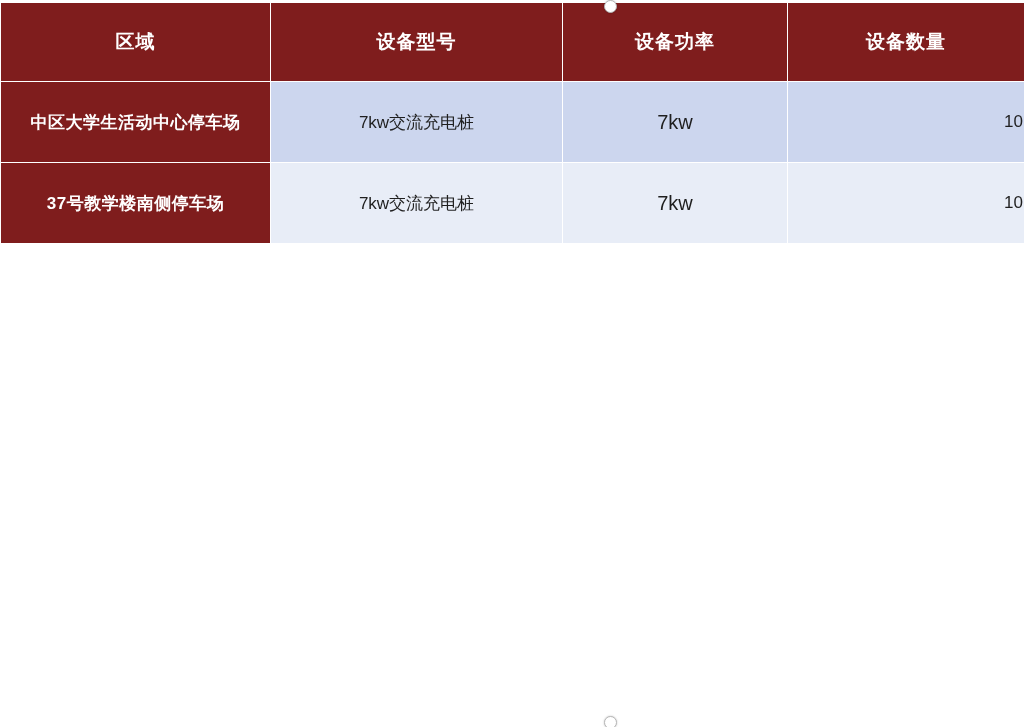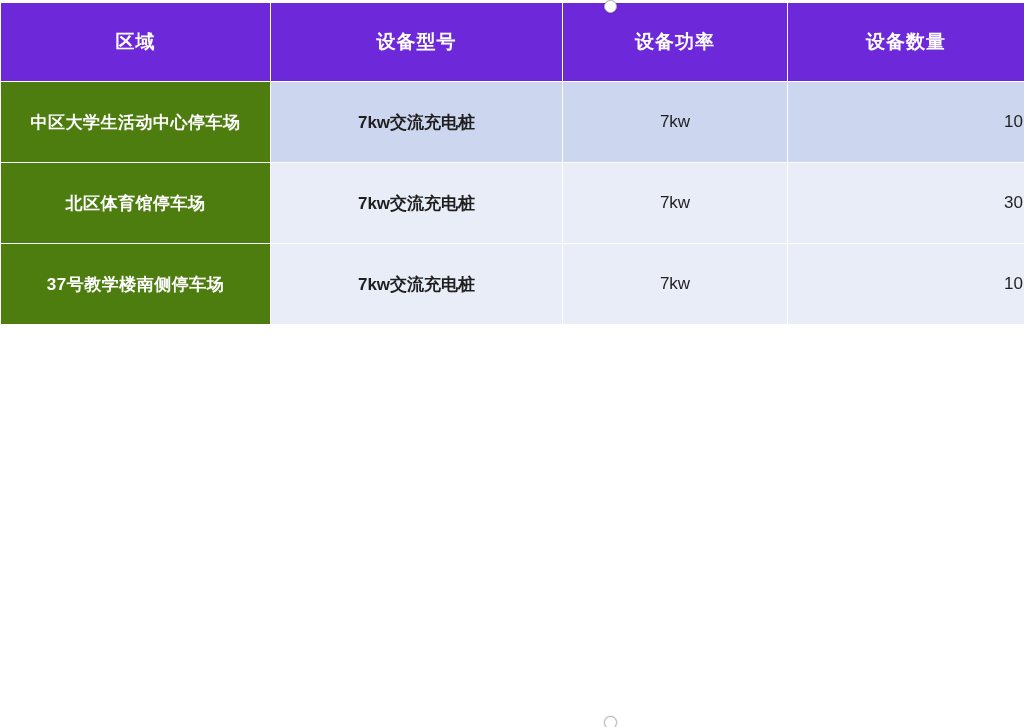--- a/index.html
+++ b/index.html
@@ -24,50 +24,50 @@
     border-collapse: collapse;
     table-layout: fixed;
     width: 1024px;
   }
   table.data-table col.c0 { width: 270px; }
   table.data-table col.c1 { width: 292px; }
   table.data-table col.c2 { width: 225px; }
   table.data-table col.c3 { width: 237px; }
 
   thead th {
-    background: #6d28d9;
+    background: #7f1d1d;
     color: #ffffff;
     font-size: 19px;
     font-weight: bold;
     height: 76px;
     text-align: center;
     vertical-align: middle;
     border: 1px solid #ffffff;
     letter-spacing: 1px;
   }
   tbody td {
     height: 78px;
     text-align: center;
     vertical-align: middle;
     border: 1px solid #ffffff;
     font-size: 17px;
     color: #1f1f1f;
   }
   tbody td.region {
-    background: #4d7c0f;
+    background: #7f1d1d;
     color: #ffffff;
     font-weight: bold;
     font-size: 17px;
     letter-spacing: 0.5px;
   }
   tbody tr.odd td.value { background: #ccd6ee; }
   tbody tr.even td.value { background: #e8edf7; }
 
-  tbody td.model { font-size: 17px; font-weight: bold; }
-  tbody td.power { font-size: 17px; }
+  tbody td.model { font-size: 17px; }
+  tbody td.power { font-size: 20px; }
   tbody td.count { font-size: 17px; text-align: right; }
 
   
   .handle {
     position: absolute;
     width: 11px;
     height: 11px;
     border-radius: 50%;
     background: #ffffff;
     border: 1px solid #b7b7b7;
@@ -96,26 +96,20 @@
       </tr>
     </thead>
     <tbody>
       <tr class="odd">
         <td class="region">中区大学生活动中心停车场</td>
         <td class="value model">7kw交流充电桩</td>
         <td class="value power">7kw</td>
         <td class="value count">10</td>
       </tr>
       <tr class="even">
-        <td class="region">北区体育馆停车场</td>
-        <td class="value model">7kw交流充电桩</td>
-        <td class="value power">7kw</td>
-        <td class="value count">30</td>
-      </tr>
-      <tr class="even">
         <td class="region">37号教学楼南侧停车场</td>
         <td class="value model">7kw交流充电桩</td>
         <td class="value power">7kw</td>
         <td class="value count">10</td>
       </tr>
     </tbody>
   </table>
 </div>
 
 <div class="handle handle-top"></div>

